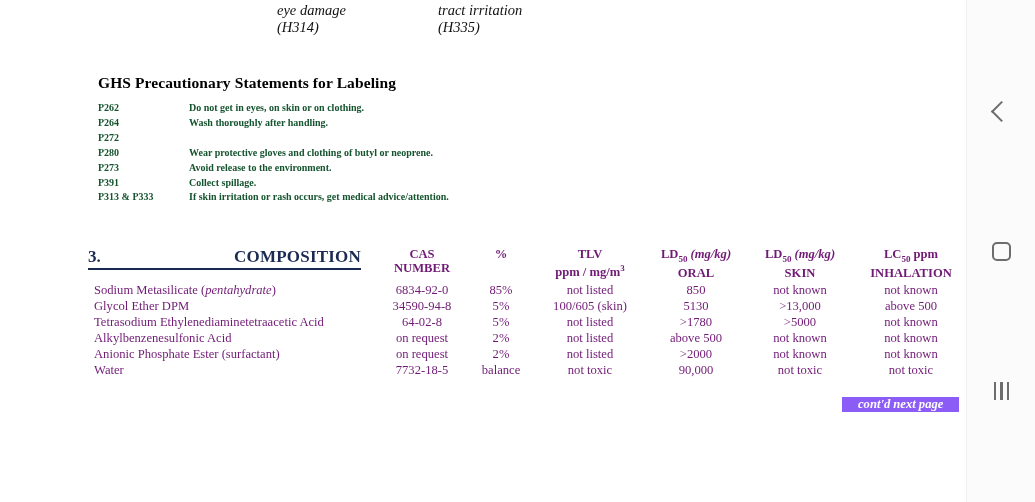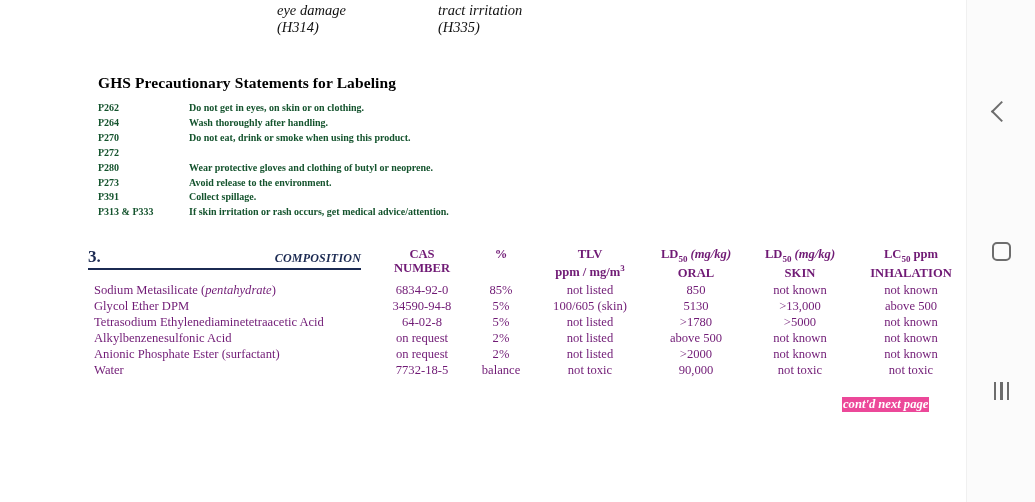--- a/index.html
+++ b/index.html
@@ -73,23 +73,22 @@
     display:flex;
     justify-content:space-between;
     align-items:baseline;
     border-bottom:2px solid #1b2a52;
     padding-bottom:1px;
     color:#1b2a52;
     font-weight:bold;
   }
   #section-number { font-size:17px; }
   #section-title {
-    font-size:12px;
+    font-size:17px;
     letter-spacing:0.2px;
-    font-style:italic;
   }
 
   
   #composition-table {
     position:absolute;
     left:72px; top:0;
     width:880px;
     border-collapse:collapse;
     font-size:12.6px;
     color:#701a75;
@@ -127,27 +126,27 @@
   col.c-pct  { width:66px; }
   col.c-tlv  { width:112px; }
   col.c-oral { width:100px; }
   col.c-skin { width:108px; }
   col.c-inh  { width:114px; }
 
   
   #contd-footer {
     position:absolute;
     left:826px; top:397px;
-    background:#ec4899;
+    background:#8b5cf6;
     color:#ffffff;
     font-style:italic;
     font-weight:bold;
     font-size:12.6px;
     line-height:15px;
-    padding:0 1px;
+    padding:0 16px;
     white-space:nowrap;
   }
 
   
   #nav-sidebar {
     position:absolute;
     right:0; top:0;
     width:69px; height:502px;
     background:#fbfbfb;
     border-left:1px solid #f0f0f0;
@@ -202,24 +201,20 @@
   <div id="ghs-block">
     <div id="ghs-heading">GHS Precautionary Statements for Labeling</div>
     <div id="ghs-list">
         <div class="p-row">
           <span class="p-code">P262</span>
           <span class="p-text">Do not get in eyes, on skin or on clothing.</span>
         </div>
         <div class="p-row">
           <span class="p-code">P264</span>
           <span class="p-text">Wash thoroughly after handling.</span>
-        </div>
-        <div class="p-row">
-          <span class="p-code">P270</span>
-          <span class="p-text">Do not eat, drink or smoke when using this product.</span>
         </div>
         <div class="p-row">
           <span class="p-code">P272</span>
         </div>
         <div class="p-row">
           <span class="p-code">P280</span>
           <span class="p-text">Wear protective gloves and clothing of butyl or neoprene.</span>
         </div>
         <div class="p-row">
           <span class="p-code">P273</span>

